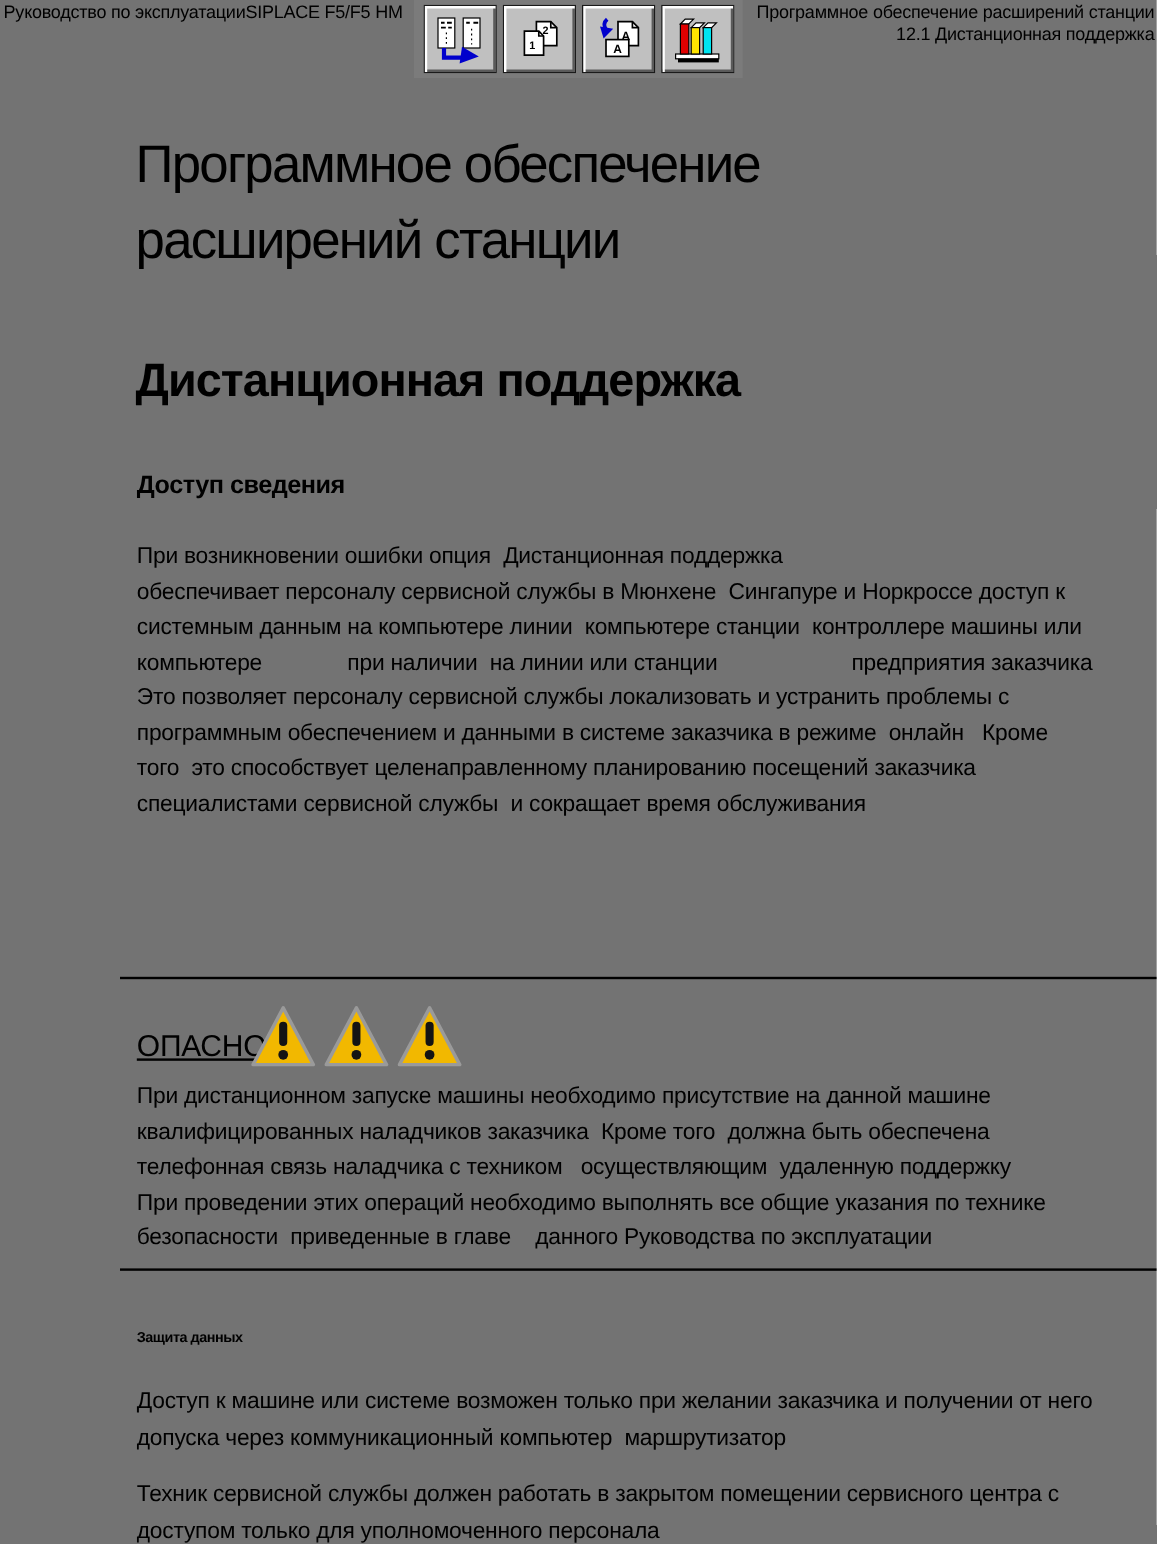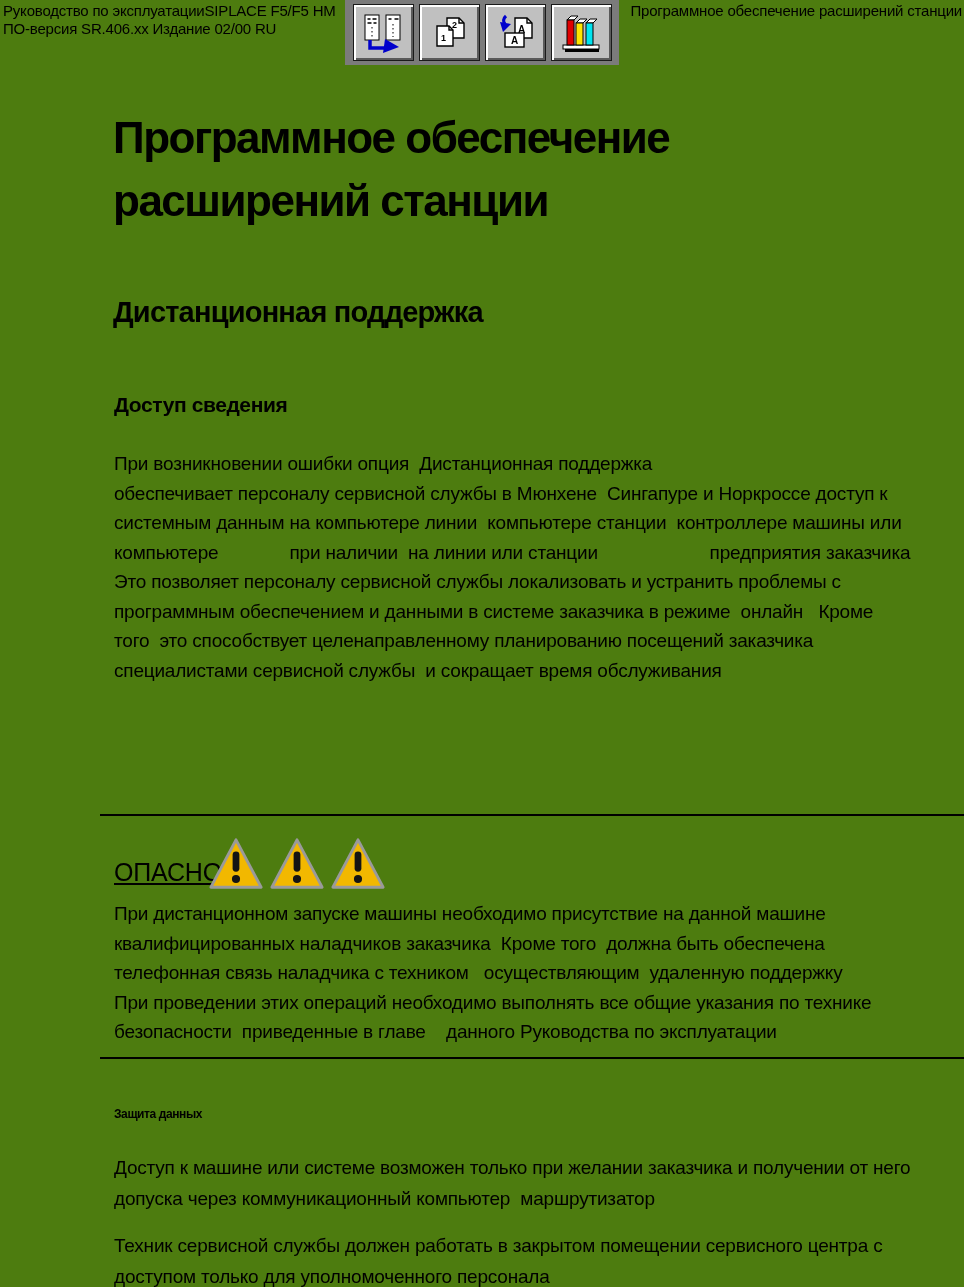--- a/index.html
+++ b/index.html
@@ -1,18 +1,18 @@
 <!DOCTYPE html>
 <html><head>
 <meta charset="utf-8">
 <style>
   * { margin:0; padding:0; box-sizing:border-box; }
   html,body { background:#ffffff; }
   .page {
-    position:relative; width:964px; height:1287px; background:#4d7c0f;
+    position:relative; width:964px; height:1287px; background:#737373;
     overflow:hidden; color:#000;
     font-family:"Liberation Sans","DejaVu Sans",sans-serif;
   }
   .pre { white-space:pre-wrap; }
 
   
   .hdr { position:absolute; top:2px; font-size:15px; line-height:18px; letter-spacing:-0.2px; }
   .hdr-left  { left:3px; }
   .hdr-right { right:2px; text-align:right; }
 
@@ -26,26 +26,26 @@
     width:61px; height:57px; background:#c0c0c0;
     border:1px solid #1a1a1a;
     box-shadow:inset 2px 2px 0 #ffffff, inset -2px -2px 0 #5a5a5a;
     display:flex; align-items:center; justify-content:center; cursor:pointer;
   }
   .tbtn svg { display:block; }
 
   
   .title {
     position:absolute; left:113px; top:106px;
-    font-size:44px; font-weight:bold; line-height:63px; letter-spacing:-1.5px;
+    font-size:44px; font-weight:normal; line-height:63px; letter-spacing:-1.5px;
     white-space:pre-wrap;
   }
   .chapter {
     position:absolute; left:113px; top:296px;
-    font-size:29px; font-weight:bold; letter-spacing:-0.8px;
+    font-size:39px; font-weight:bold; letter-spacing:-0.8px;
   }
   .h3 { position:absolute; left:114px; font-size:21px; font-weight:bold; letter-spacing:-0.4px; }
   .h3-general { top:393px; }
   .h3-safety  { top:731px; }
   .h3-dp      { top:1107px; font-size:12px; }
 
   .bodytext {
     position:absolute; left:114px; width:852px;
     font-size:19px; line-height:29.5px; letter-spacing:-0.2px;
   }
@@ -61,24 +61,24 @@
   .danger-label { position:absolute; left:114px; top:858px; font-size:25px; letter-spacing:-0.2px;text-decoration:underline; }
   .danger-icons { position:absolute; left:208px; top:836px; display:flex; gap:5px; }
 </style>
 </head>
 <body>
 
 <div class="page">
 
   <div class="hdr hdr-left">
     <div>Руководство по эксплуатацииSIPLACE F5/F5 HM</div>
-    <div>ПО-версия SR.406.xx   Издание 02/00 RU</div>
   </div>
   <div class="hdr hdr-right">
     <div>Программное обеспечение расширений станции</div>
+    <div>12.1 Дистанционная поддержка</div>
   </div>
 
   <div class="toolbar">
 
     <div class="tbtn">
       <span>
         <svg width="44" height="42" viewBox="0 0 44 42">
           <rect x="4" y="3" width="14" height="25" fill="#fff" stroke="#000"></rect>
           <rect x="25" y="3" width="14" height="25" fill="#fff" stroke="#000"></rect>
           <path d="M6.5 7h3 M11.5 7h4 M6.5 11h4 M12.5 11h3 M27.5 7h3 M33.5 7h4" stroke="#000" stroke-width="1.6" fill="none"></path>

